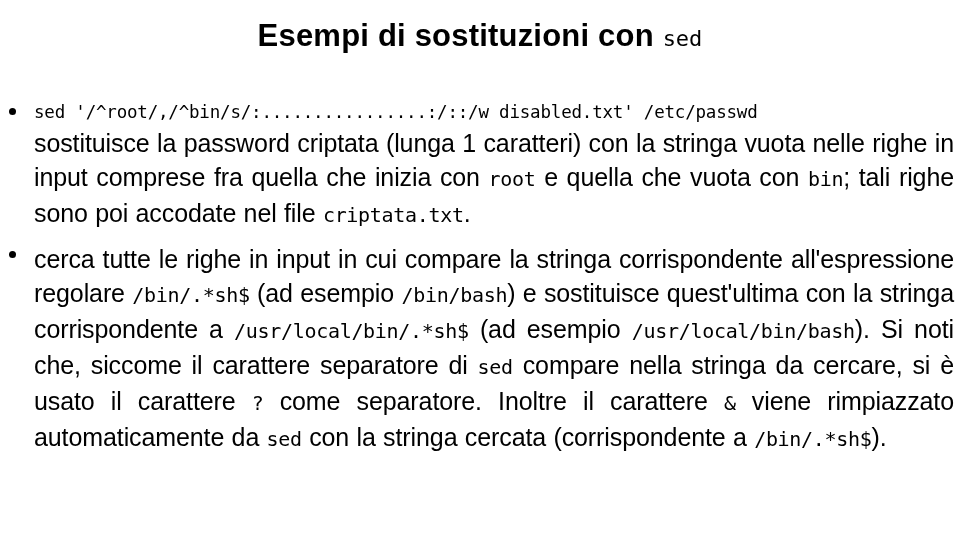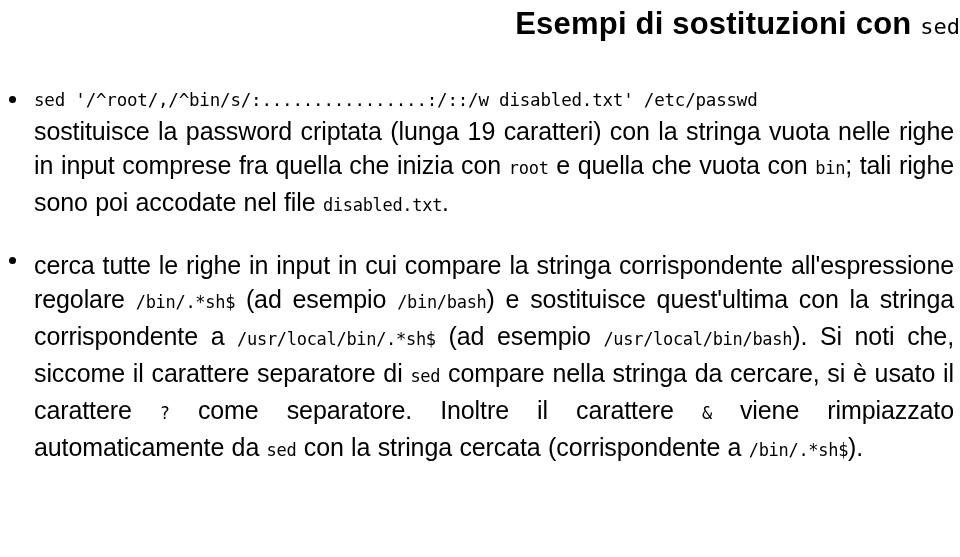--- a/index.html
+++ b/index.html
@@ -18,45 +18,46 @@
   }
   .slide {
     position: relative;
     width: 960px;
     height: 557px;
     box-sizing: border-box;
   }
 
   
   .slide-title {
-    text-align: right;
+    text-align: center;
     font-family: "Liberation Sans Narrow", "Liberation Sans", sans-serif;
     font-weight: bold;
     font-size: 31px;
     line-height: 36px;
     letter-spacing: 0.2px;
     padding-top: 6px;
     white-space: nowrap;
+    margin-top: 12px;
   }
   .slide-title .mono {
     font-family: "DejaVu Sans Mono", "Liberation Mono", monospace;
     font-weight: normal;
     font-size: 22px;
     letter-spacing: 0;
   }
 
   
   .content {
     margin-top: 42px;
     padding: 0 6px 0 6px;
   }
   .bullet-block {
     position: relative;
     padding-left: 28px;
-    margin-bottom: 26px;
+    margin-bottom: 10px;
   }
   .bullet-block:last-child { margin-bottom: 0; }
 
   .bullet-dot {
     position: absolute;
     left: 3px;
     top: 9px;
     width: 7px;
     height: 7px;
     border-radius: 50%;
@@ -78,42 +79,42 @@
     text-justify: inter-word;
     letter-spacing: -0.1px;
     word-spacing: 0.5px;
     margin: 0;
     hyphens: manual;
   }
   .para.first-para { margin-top: 1px; }
 
   .para .mono {
     font-family: "DejaVu Sans Mono", "Liberation Mono", monospace;
-    font-size: 17px;
+    font-size: 20px;
     letter-spacing: -0.3px;
   }
 
   
   .para > span { display: inline; }
 </style>
 </head>
 <body>
 
 <div class="slide">
 
   <div class="slide-title">
     <span>Esempi di sostituzioni con</span><span>&nbsp;</span><span class="mono">sed</span>
   </div>
 
   <div class="content">
 
     <div class="bullet-block">
       <span class="bullet-dot"></span>
       <div class="code-line">sed '/^root/,/^bin/s/:................:/::/w disabled.txt' /etc/passwd</div>
-      <p class="para first-para"><span>sostituisce la password criptata (lunga 19 caratteri) con la stringa vuota nelle righe in input comprese fra quella che inizia con </span><span class="mono">root</span><span> e quella che vuota con </span><span class="mono">bin</span><span>; tali righe sono poi accodate nel file </span><span class="mono">disabled.txt</span><span>.</span></p>
+      <p class="para first-para"><span>sostituisce la password criptata (lunga 1 caratteri) con la stringa vuota nelle righe in input comprese fra quella che inizia con </span><span class="mono">root</span><span> e quella che vuota con </span><span class="mono">bin</span><span>; tali righe sono poi accodate nel file </span><span class="mono">criptata.txt</span><span>.</span></p>
     </div>
 
     <div class="bullet-block">
       <span class="bullet-dot"></span>
       <p class="para first-para"><span>cerca tutte le righe in input in cui compare la stringa corrispondente all'espressione regolare </span><span class="mono">/bin/.*sh$</span><span> (ad esempio </span><span class="mono">/bin/bash</span><span>) e sostituisce quest'ultima con la stringa corrispondente a </span><span class="mono">/usr/local/bin/.*sh$</span><span> (ad esempio </span><span class="mono">/usr/local/bin/bash</span><span>).  Si noti che, siccome il carattere separatore di </span><span class="mono">sed</span><span> compare nella stringa da cercare, si è usato il carattere </span><span class="mono">?</span><span> come separatore.  Inoltre il carattere </span><span class="mono">&amp;</span><span> viene rimpiazzato automaticamente da </span><span class="mono">sed</span><span> con la stringa cercata (corrispondente a </span><span class="mono">/bin/.*sh$</span><span>).</span></p>
     </div>
 
   </div>
 </div>
 

